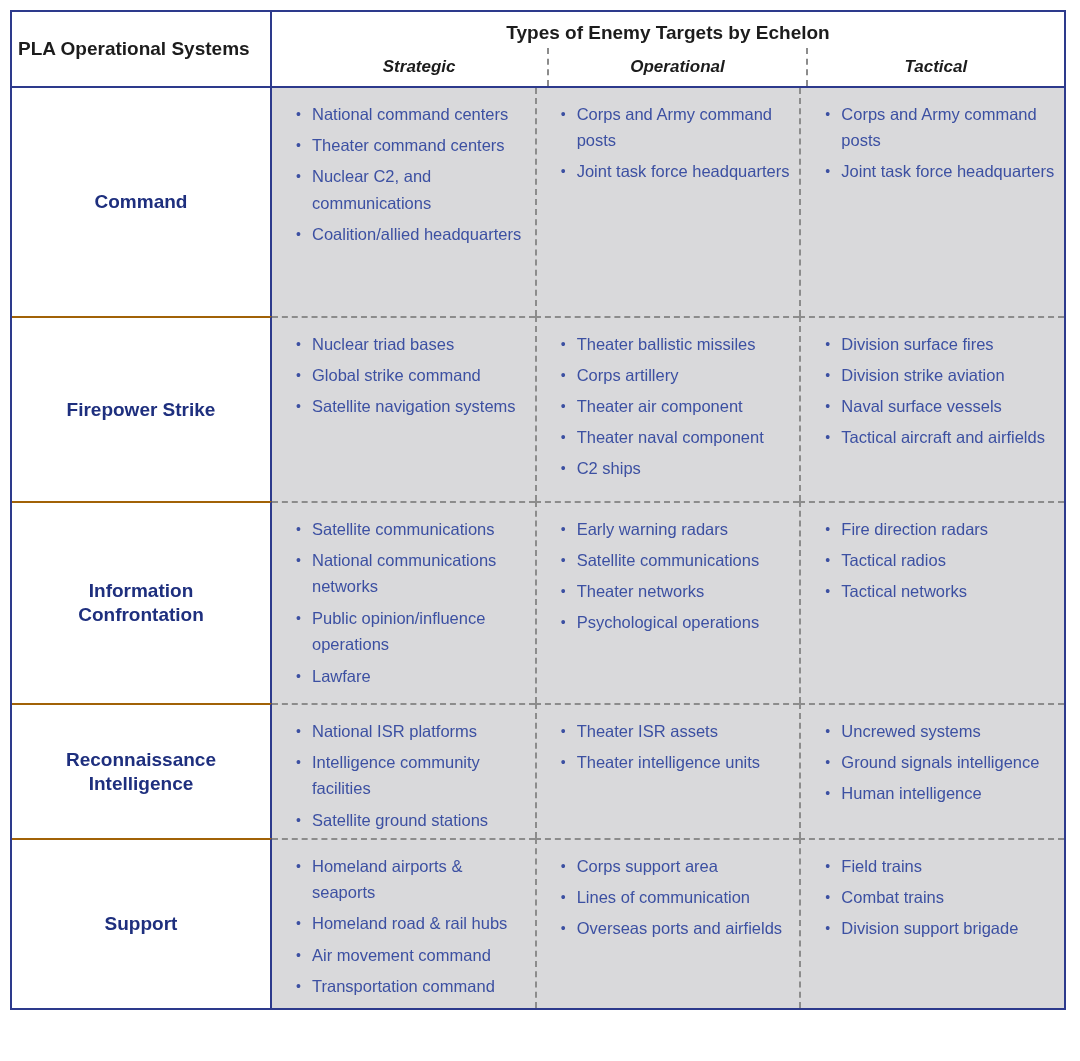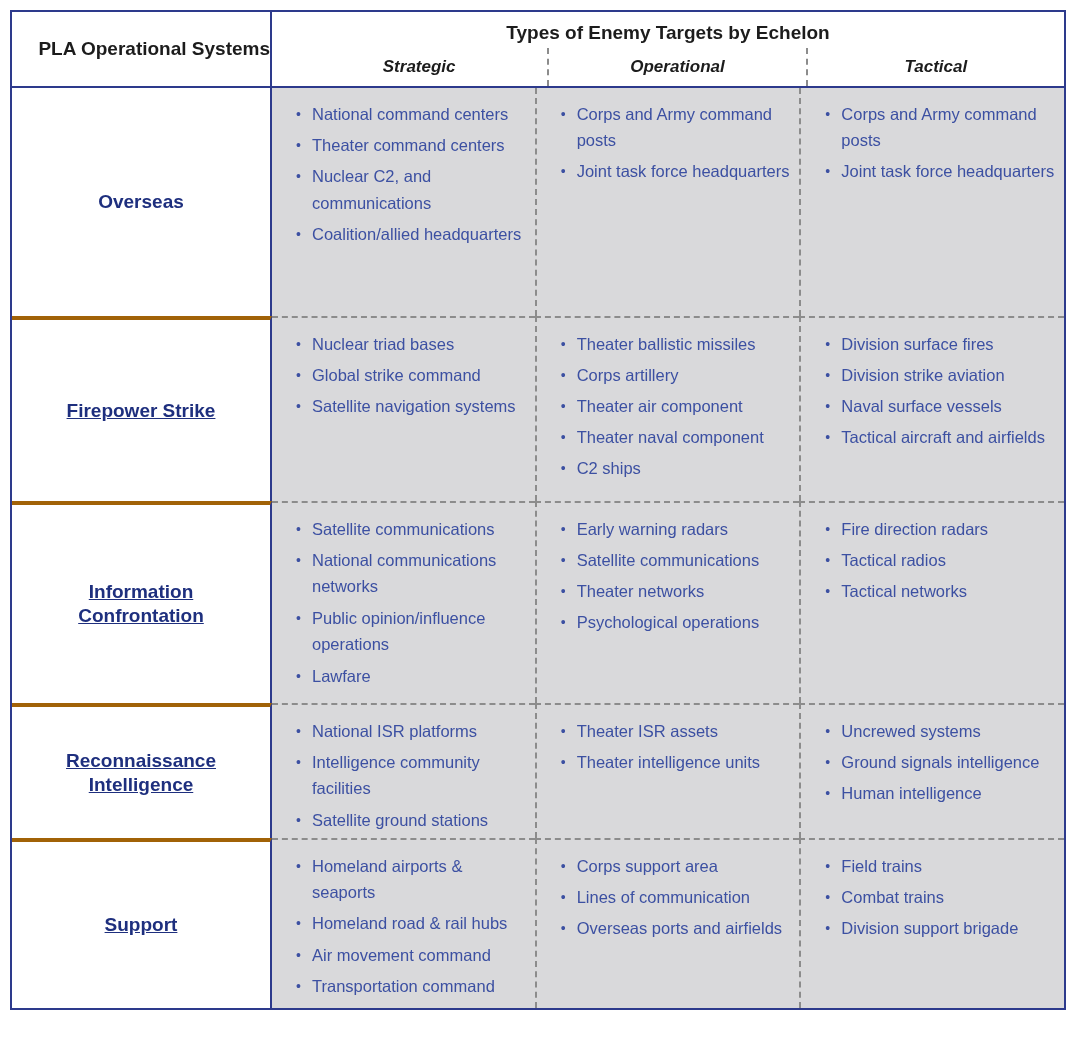--- a/index.html
+++ b/index.html
@@ -18,21 +18,21 @@
     background: #ffffff;
   }
 
   
   .header { display: flex; border-bottom: 2px solid #2d3a8c; }
   .hcell-left {
     width: 260px; flex: 0 0 260px;
     border-right: 2px solid #2d3a8c;
     display: flex; align-items: center;
     padding-left: 6px;
-    font-weight: bold; font-size: 19px; color: #1c1c1c; justify-content: flex-end;
+    font-weight: bold; font-size: 19px; color: #1c1c1c;
   }
   .hcell-right { flex: 1; display: flex; flex-direction: column; }
   .group-title {
     height: 36px; display: flex; align-items: center; justify-content: center;
     font-weight: bold; font-size: 19px; color: #1c1c1c;
     padding-top: 6px;
   }
   .echelon-row { display: flex; flex: 1; padding-left: 19px; }
   .echelon {
     flex: 1; display: flex; align-items: center; justify-content: center;
@@ -52,21 +52,21 @@
   .label-cell {
     width: 260px; flex: 0 0 260px;
     border-right: 2px solid #2d3a8c;
     background: #ffffff;
     display: flex; align-items: center; justify-content: center;
     text-align: center;
     font-weight: bold; font-size: 19px; color: #1e2f7e;
     line-height: 1.25;
   }
   .label-cell span { max-width: 185px; }
-  .body-row + .body-row .label-cell { border-top: 4px solid #a16207; text-decoration: underline; }
+  .body-row + .body-row .label-cell { border-top: 2px solid #a16207; }
 
   .content-cell {
     flex: 1;
     background: #d9d9db;
     display: flex; flex-direction: column; justify-content: flex-start;
     padding: 8px 6px 8px 22px;
   }
   .body-row + .body-row .content-cell { border-top: 2px dashed #8c8c8c; }
 
   .content-cell ul { list-style: none; }
@@ -107,21 +107,21 @@
         <div class="echelon-row">
           <div class="echelon">Strategic</div>
           <div class="echelon dashed-left">Operational</div>
           <div class="echelon dashed-left">Tactical</div>
         </div>
       </div>
     </div>
     <div id="table-body">
         <div class="body-row">
           <div class="label-cell">
-            <span>Overseas</span>
+            <span>Command</span>
           </div>
           <div class="content-cell">
             <ul>
               <li>National command centers</li>
               <li>Theater command centers</li>
               <li>Nuclear C2, and communications</li>
               <li>Coalition/allied headquarters</li>
             </ul>
           </div>
           <div class="content-cell dashed-left">

